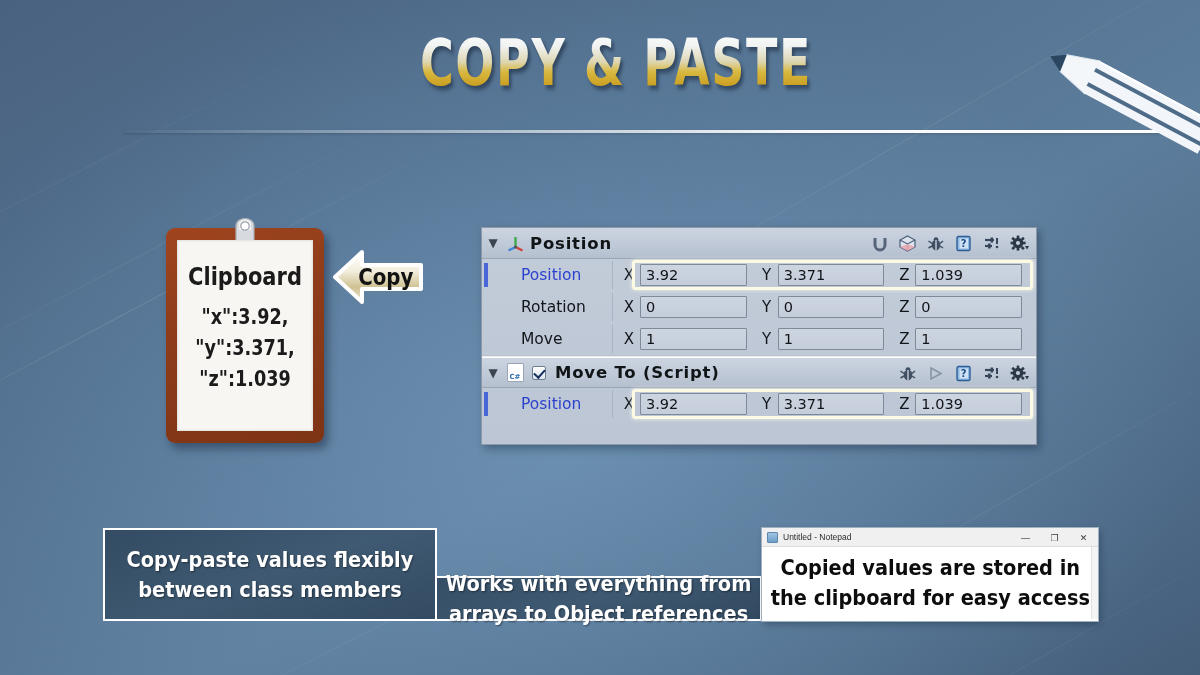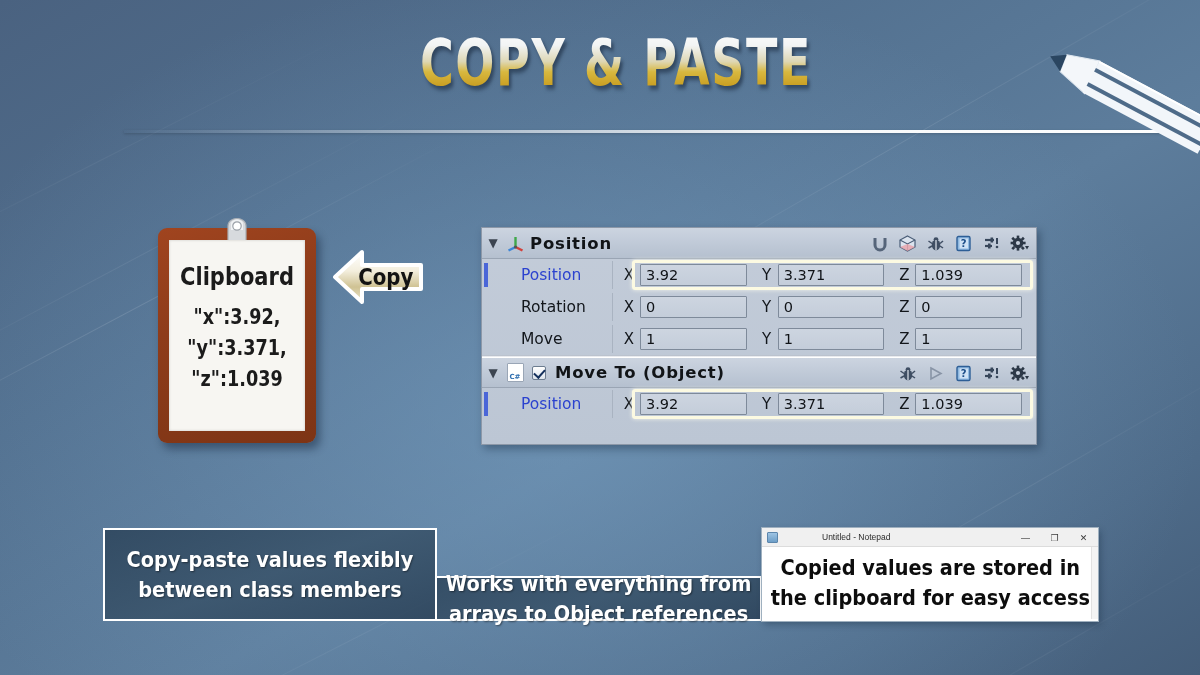--- a/index.html
+++ b/index.html
@@ -55,21 +55,21 @@
     position:absolute; top:130px; left:108px; width:1092px; height:3px;
     background:linear-gradient(90deg, rgba(255,255,255,0) 0%, rgba(255,255,255,0.35) 22%, rgba(255,255,255,0.95) 62%, #ffffff 100%);
     box-shadow:0 1px 3px rgba(0,0,0,0.18);
   }
 
   
   #pencil { position:absolute; top:28px; right:-6px; width:190px; height:130px; }
 
   
   #clipboard {
-    position:absolute; left:158px; top:228px; width:158px; height:215px;
+    position:absolute; left:166px; top:228px; width:158px; height:215px;
     background:linear-gradient(160deg,#a0441f 0%, #8e3c1a 40%, #7d3415 100%);
     border-radius:9px;
     box-shadow:4px 6px 9px rgba(10,25,45,0.42);
   }
   #clipboard-paper {
     position:absolute; left:11px; top:12px; right:11px; bottom:12px;
     background:#f7f6f2;
     box-shadow:inset 0 0 3px rgba(0,0,0,0.18);
   }
   #clip-metal {
@@ -202,21 +202,21 @@
   #cap2 { width:325px;margin-top:48px; }
 
   
   #cap3 {
     width:336px; border:none; background:#ffffff;
     position:relative; display:block; padding:0;
     box-shadow:0 0 0 1px #9fb0bf, 2px 3px 7px rgba(10,25,45,0.35);
   }
   #np-titlebar {
     height:19px; background:#f0f0f0; border-bottom:1px solid #dcdcdc;
-    display:flex; align-items:center; position:relative;gap:39px;
+    display:flex; align-items:center; position:relative;
   }
   #np-icon {
     width:11px; height:11px; margin-left:5px; margin-right:5px;
     background:linear-gradient(180deg,#9fc4e3,#6d9ec7);
     border:1px solid #5c86ac; border-radius:1px;
   }
   #np-title { font-family:"Liberation Sans", sans-serif; font-size:8.5px; color:#2b2b2b; white-space:nowrap; }
   #np-buttons { position:absolute; right:0; top:0; height:19px; display:flex; }
   .np-btn {
     width:29px; height:19px; display:flex; align-items:center; justify-content:center;
@@ -433,21 +433,21 @@
     </div>
 
     <div id="panel-divider"></div>
 
     <div class="comp-header second">
       <div class="foldout">▼</div>
       <div class="comp-icon">
         <div class="cs-badge">C#</div>
       </div>
       <div class="comp-check"></div>
-      <div class="comp-title">Move To (Object)</div>
+      <div class="comp-title">Move To (Script)</div>
       <div class="header-icons">
         <div class="hicon">
           <svg width="17" height="17" viewBox="0 0 17 17">
             <ellipse cx="9" cy="10" rx="4.3" ry="5.3" fill="#3f4e63"></ellipse>
             <circle cx="9" cy="4.6" r="2.4" fill="#3f4e63"></circle>
             <line x1="1.5" y1="6" x2="5" y2="8.5" stroke="#3f4e63" stroke-width="1.5"></line>
             <line x1="1.5" y1="13" x2="5" y2="11" stroke="#3f4e63" stroke-width="1.5"></line>
             <line x1="16" y1="6" x2="13" y2="8.5" stroke="#3f4e63" stroke-width="1.5"></line>
             <line x1="16" y1="13" x2="13" y2="11" stroke="#3f4e63" stroke-width="1.5"></line>
             <line x1="9" y1="5" x2="9" y2="15" stroke="#dfe6ef" stroke-width="1.2"></line>

